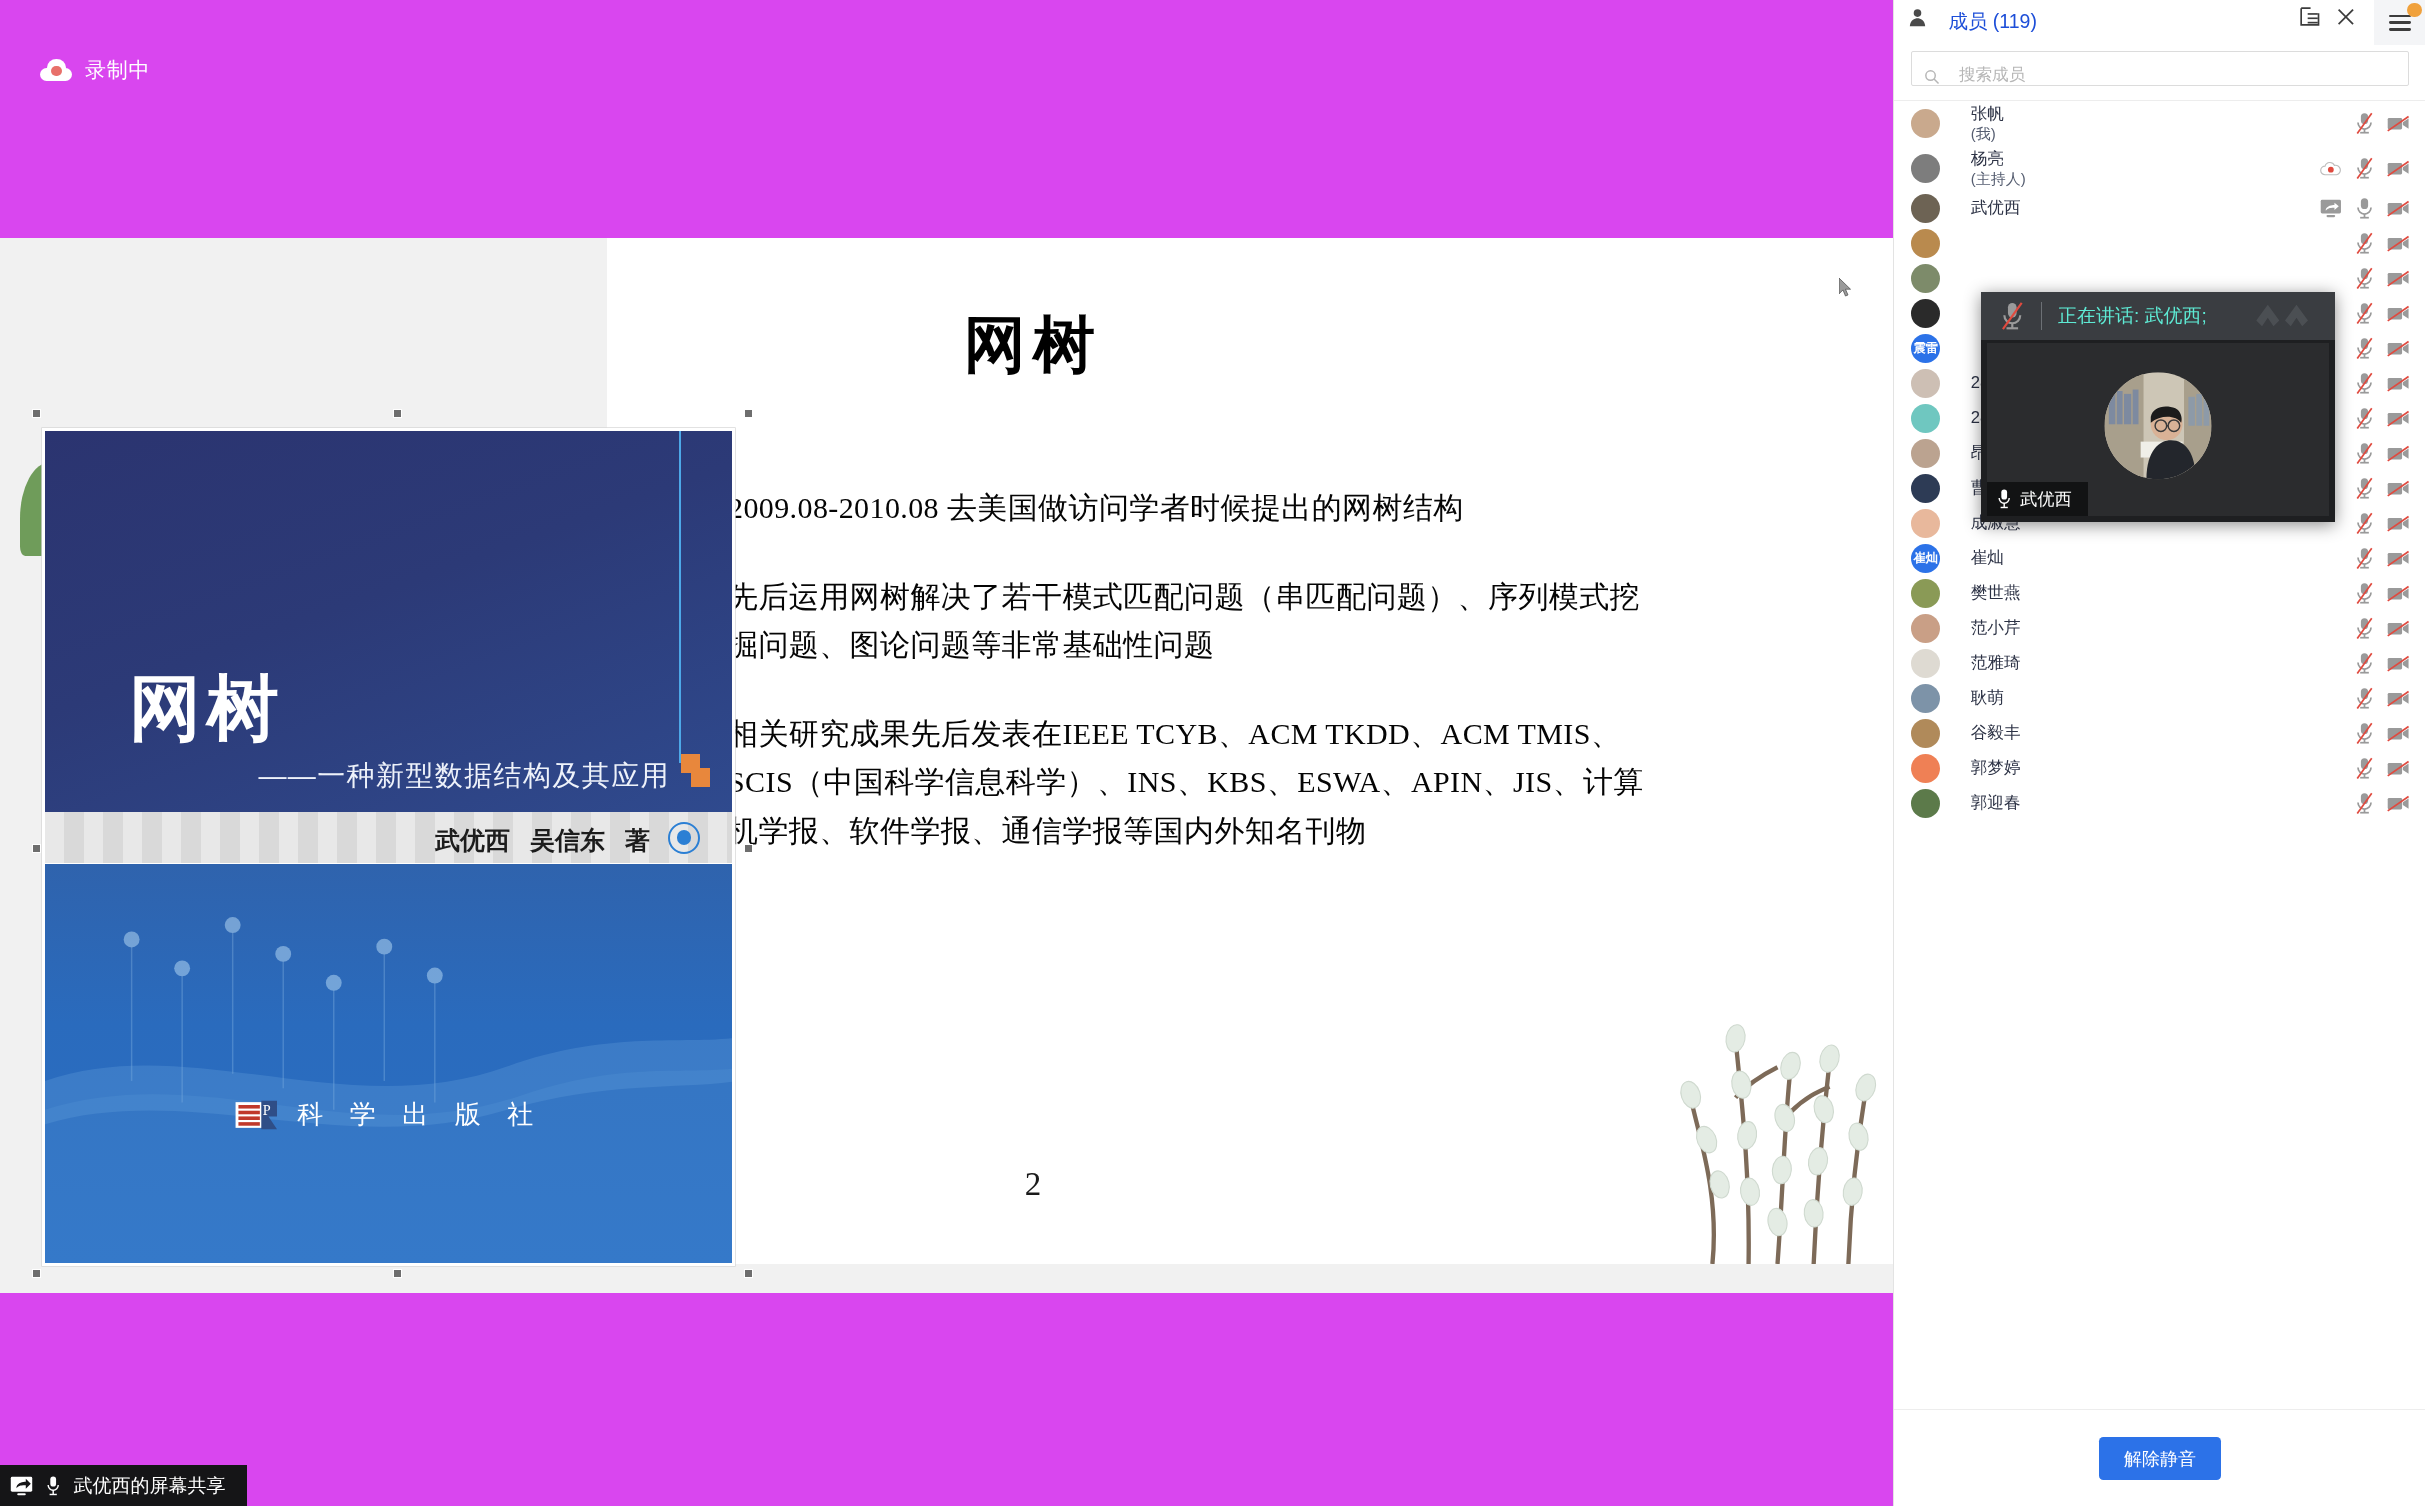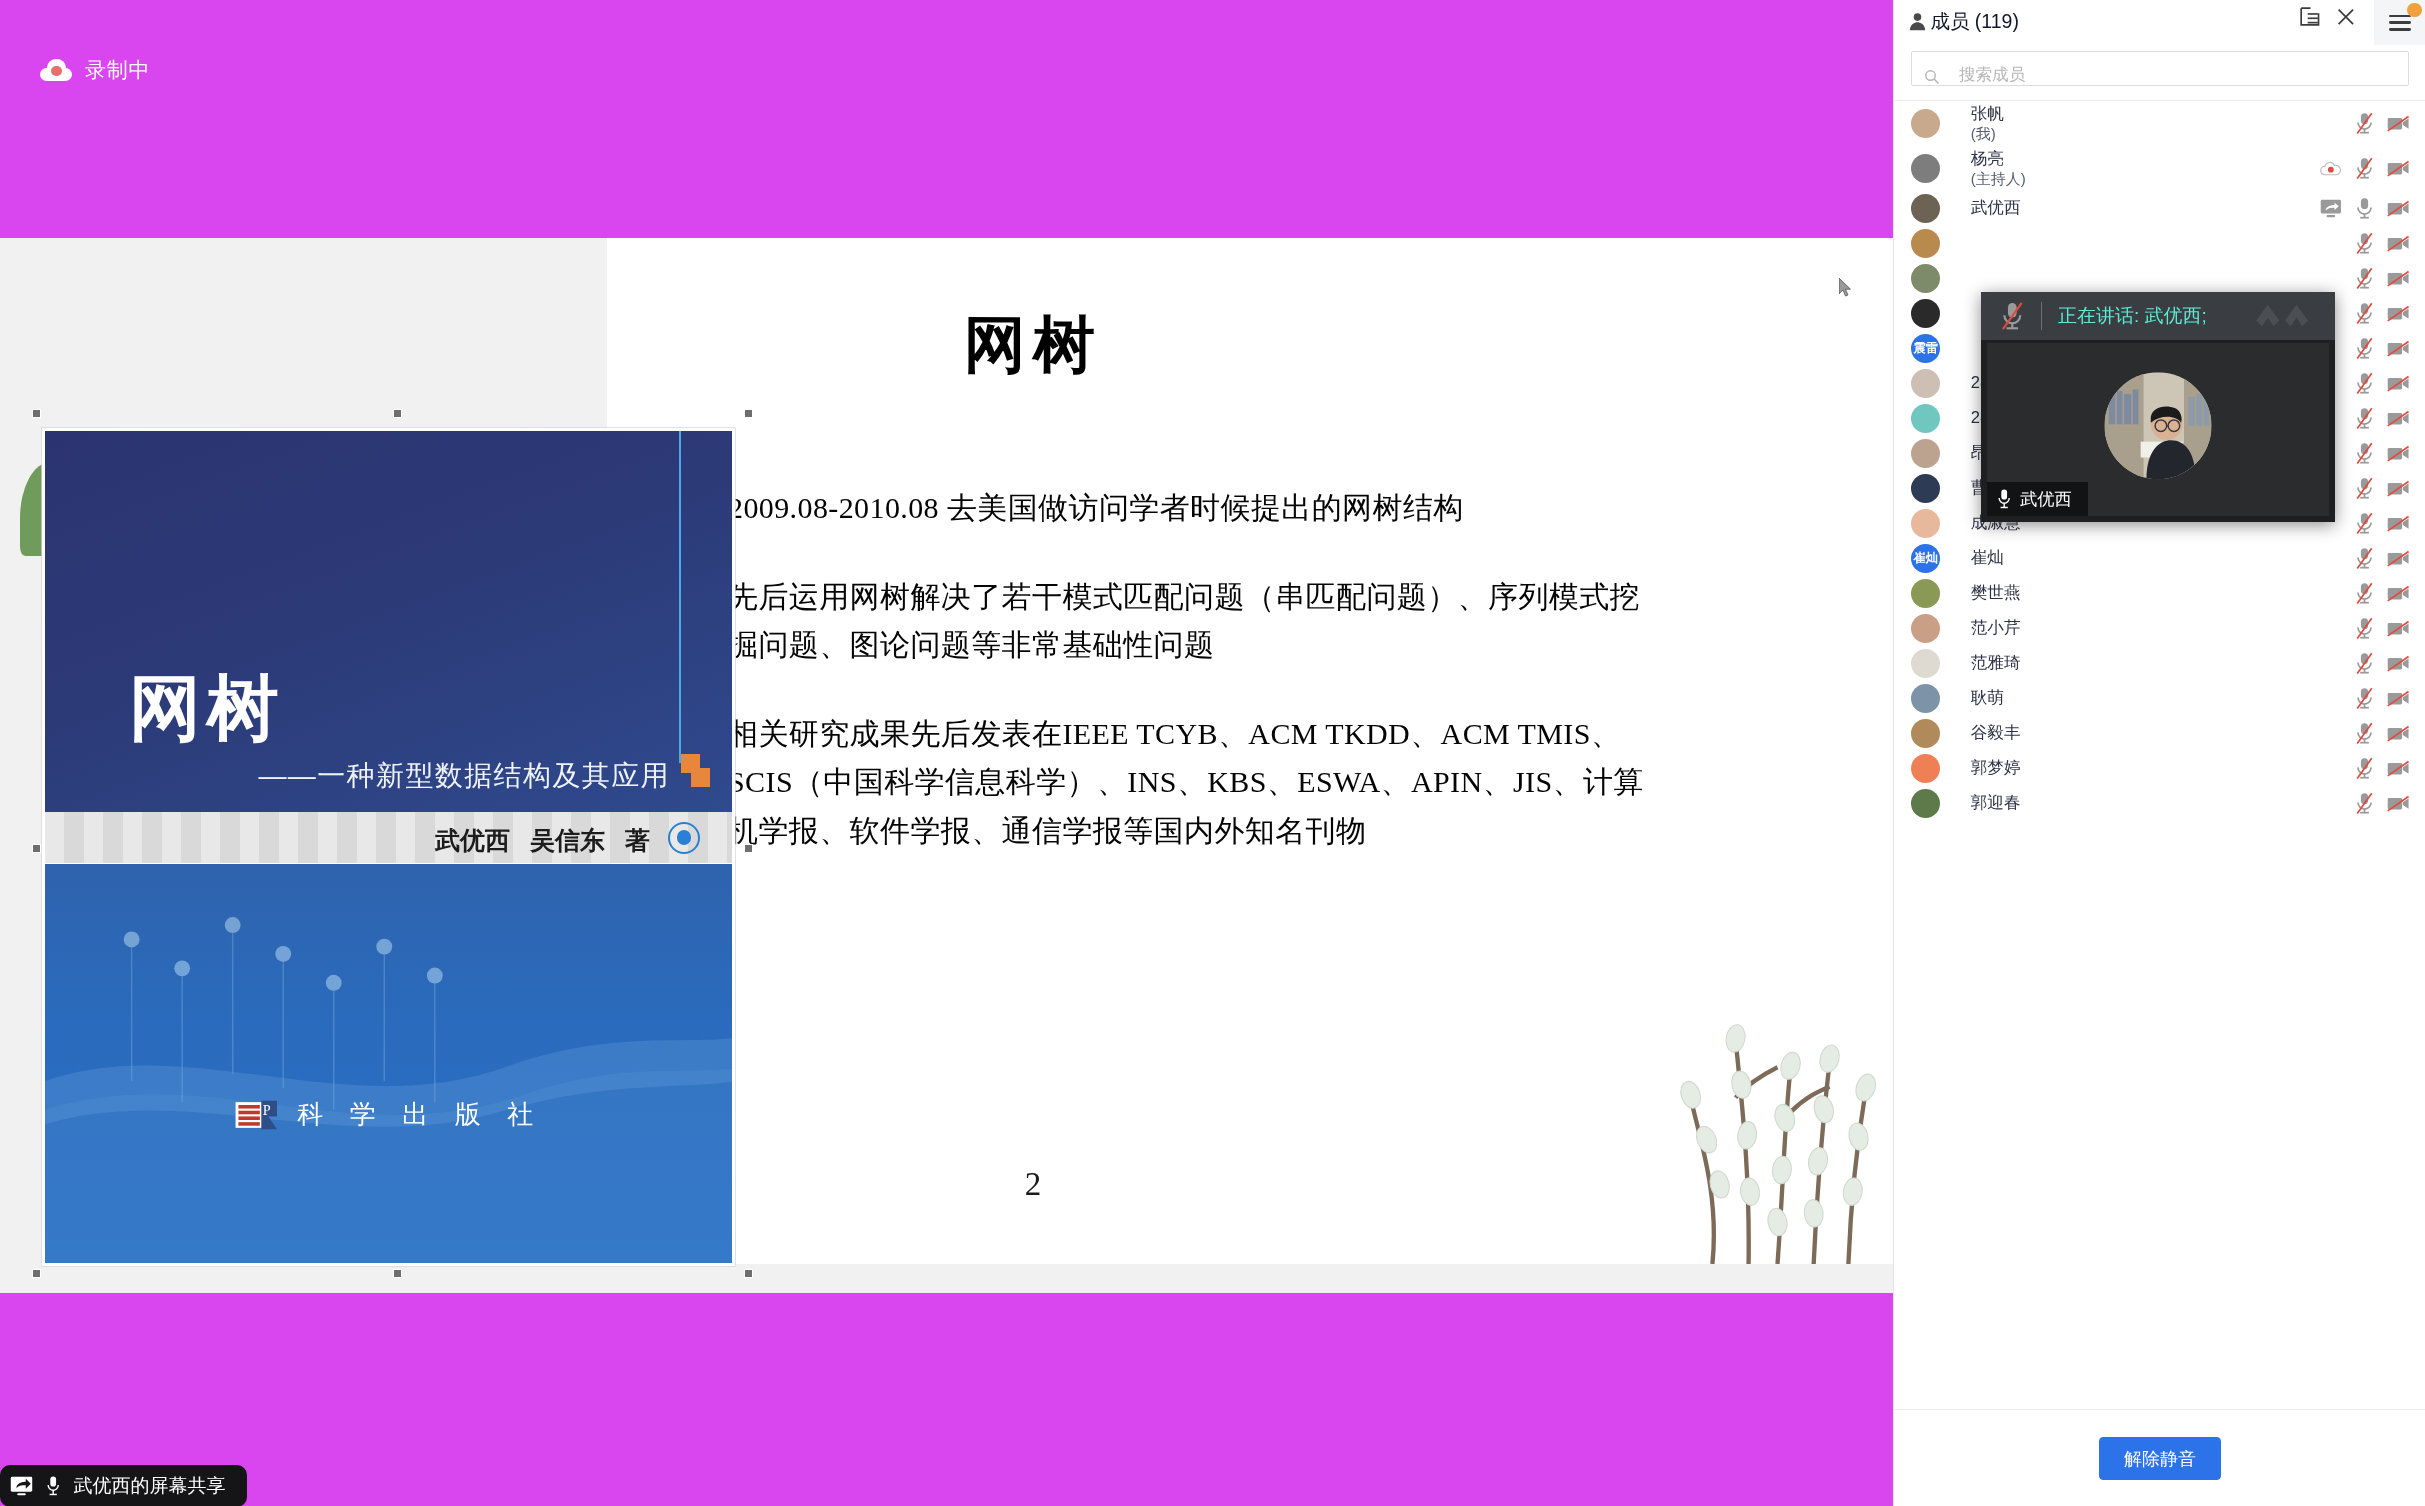--- a/index.html
+++ b/index.html
@@ -137,40 +137,40 @@
   .press-logo { width: 46px; height: 40px; }
   .press-name { font-size: 26px; color: #fff; letter-spacing: 10px; font-family: "Liberation Serif","DejaVu Serif",serif; }
   .book-handles { position: absolute; inset: -10px; pointer-events: none; }
   .hdl { position: absolute; width: 9.4px; height: 9.4px; background: #6e6e6e; border: 0.7px solid #fff; }
 
   
   .share-strip {
     position: absolute; left: 0; bottom: 0;
     height: 42px; padding: 0 21.7px 0 10px;
     display: flex; align-items: center; gap: 13px;
-    background: #151517; color: #fff; font-size: 19px; border-radius: 10px;
+    background: #151517; color: #fff; font-size: 19px;
   }
 
   .cursor-arrow { position:absolute; left:1839px; top:278px; width:14.4px; height:21.7px; }
 
   
   .panel {
     position: absolute; right: 0; top: 0;
     width: 533px; height: 1507px;
     background: #ffffff;
     border-left: 0.7px solid #e3e3e3;
     display: flex; flex-direction: column;
   }
   .panel-head {
     height: 42px; display: flex; align-items: center;
     padding: 0 0 0 14.4px; position: relative;
   }
   .panel-head .ptitle {
-    display: flex; align-items: center; gap: 3px;
-    font-size: 19.5px; color: #0f172a;
+    display: flex; align-items: flex-start; gap: 21px;
+    font-size: 19.5px; color: #1d4ed8;
   }
   .person-ico { width: 19px; height: 19px; }
   .head-actions { position: absolute; right: 69px; top: 5.8px; display: flex; align-items: center; gap: 14.4px; }
   .ico-btn { width: 21.7px; height: 21.7px; cursor: pointer; }
   .hamburger-box {
     position: absolute; right: 0; top: 0; width: 52px; height: 45px;
     background: #f4f5f7; display: flex; align-items: center; justify-content: center;
   }
   .hamburger { width: 21.7px; height: 16px; display: flex; flex-direction: column; justify-content: space-between; }
   .hamburger span { display: block; height: 2.2px; background: #3c3c3c; border-radius: 1.4px; }

